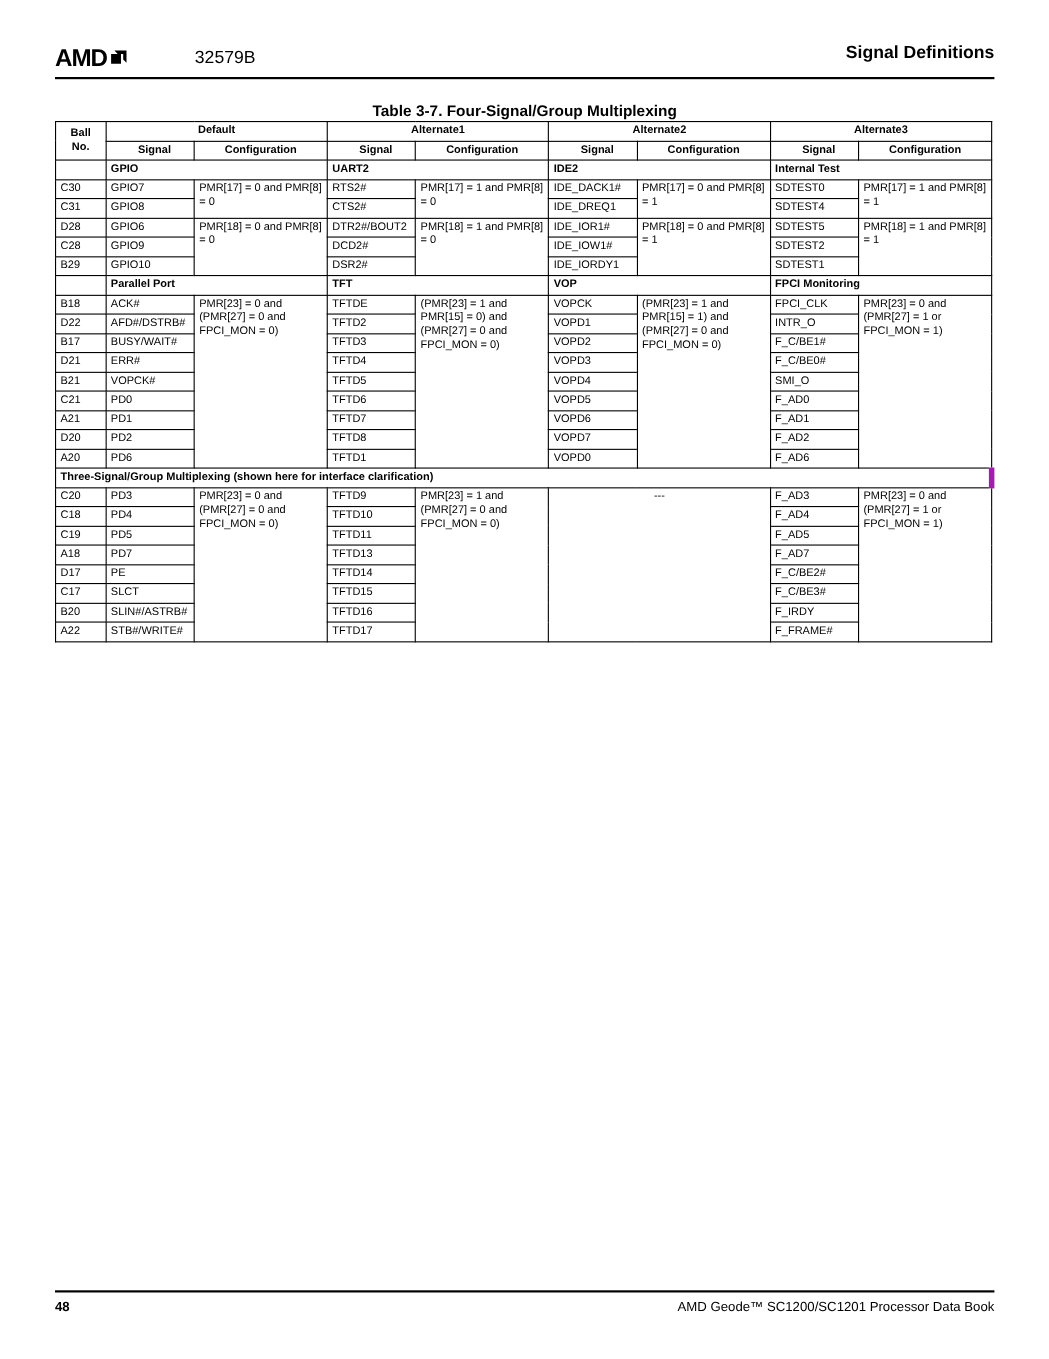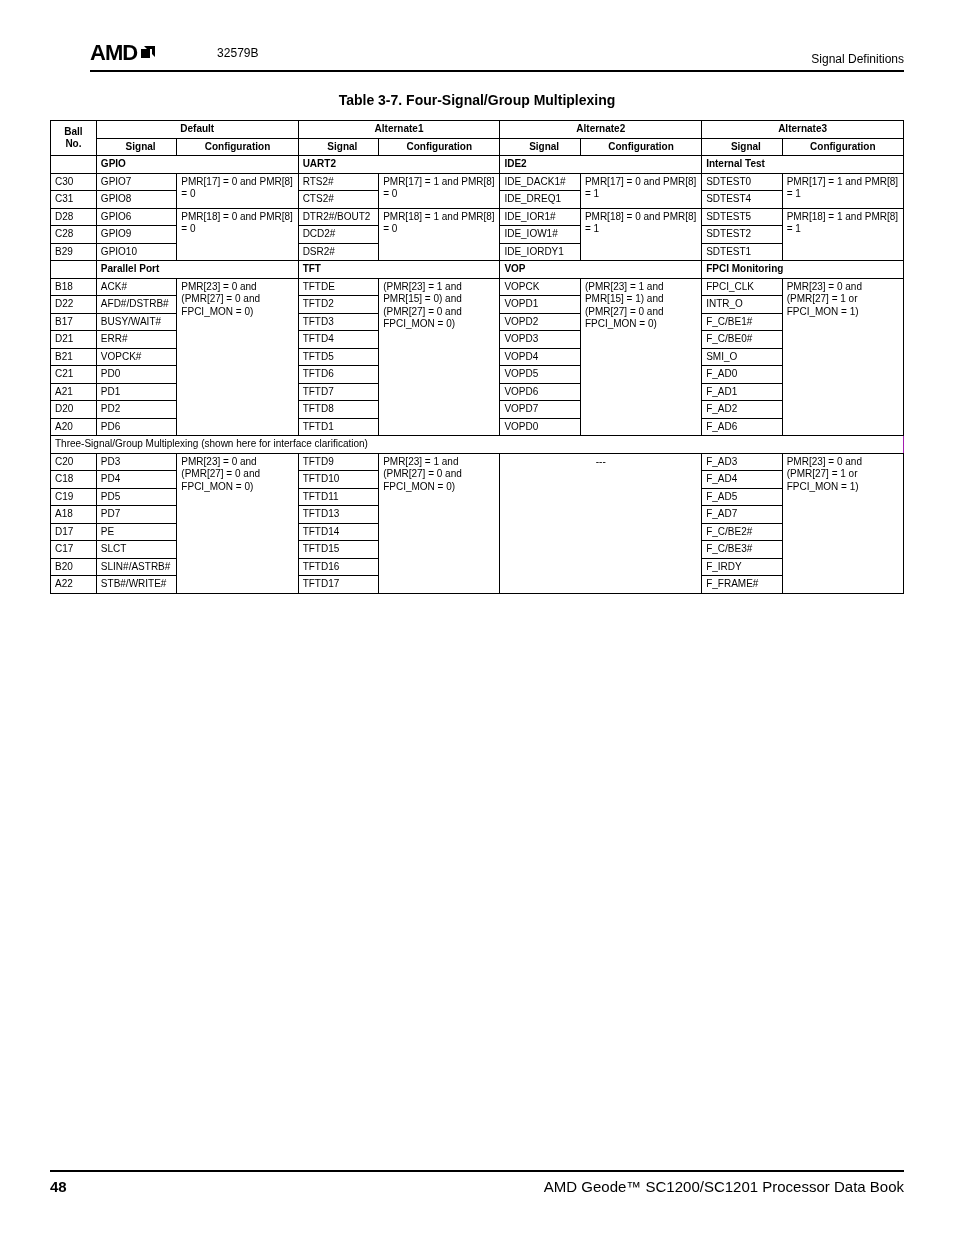--- a/index.html
+++ b/index.html
@@ -10,46 +10,45 @@
     color: #000;
     background: #fff;
     width: 954px;
     box-sizing: border-box;
     min-height: 1235px;
     position: relative;
   }
   .header {
     display: flex;
     justify-content: space-between;
-    align-items: flex-end;
+    align-items: flex-start;
     border-bottom: 2px solid #000;
     padding-bottom: 4px;
     margin-bottom: 20px;
-    margin-left: 40px;
   }
   .logo {
     font-size: 22px;
     font-weight: 900;
     letter-spacing: -1px;
     display: flex;
     align-items: center;
   }
   .logo-text { font-family: Arial, sans-serif; }
   .logo-arrow {
     display: inline-block;
     margin-left: 2px;
   }
   .logo-arrow svg { display: block; }
-  .docnum { font-size: 12px; margin-left: 60px; }
-  .section-title { font-size: 12px; font-weight: normal; }
+  .docnum { font-size: 16px; margin-left: 60px; }
+  .section-title { font-size: 16px; font-weight: bold; }
   .table-caption {
     text-align: center;
     font-weight: bold;
     font-size: 14px;
-    margin: 10px 0 12px;
+    margin: 10px 0 2px;
   }
   table {
     border-collapse: collapse;
     width: 100%;
   }
   th, td {
     border: 1px solid #000;
     padding: 2px 4px;
     font-size: 10px;
     text-align: left;
@@ -59,34 +58,34 @@
   th {
     font-weight: bold;
     text-align: center;
     vertical-align: middle;
   }
   .group-row td {
     font-weight: bold;
     text-align: left;
   }
   .section-note td {
-    font-weight: normal;
+    font-weight: bold;
     border-left: 1px solid #000;
-    border-right: 1px solid #a21caf;
+    border-right: 5px solid #a21caf;
   }
   .footer {
     position: absolute;
     bottom: 40px;
     left: 50px;
     right: 50px;
     display: flex;
     justify-content: space-between;
     border-top: 2px solid #000;
     padding-top: 6px;
-    font-size: 15px;
+    font-size: 12px;
   }
   .footer .page { font-weight: bold; }
   .footer .book { font-weight: normal; }
   .col-ball { width: 36px; }
   .col-sig { width: 62px; padding-left: 12px; }
   .col-cfg { width: 110px; text-align: center; }
   .cell-dash { text-align: center; }
 </style>
 </head>
 <body>

